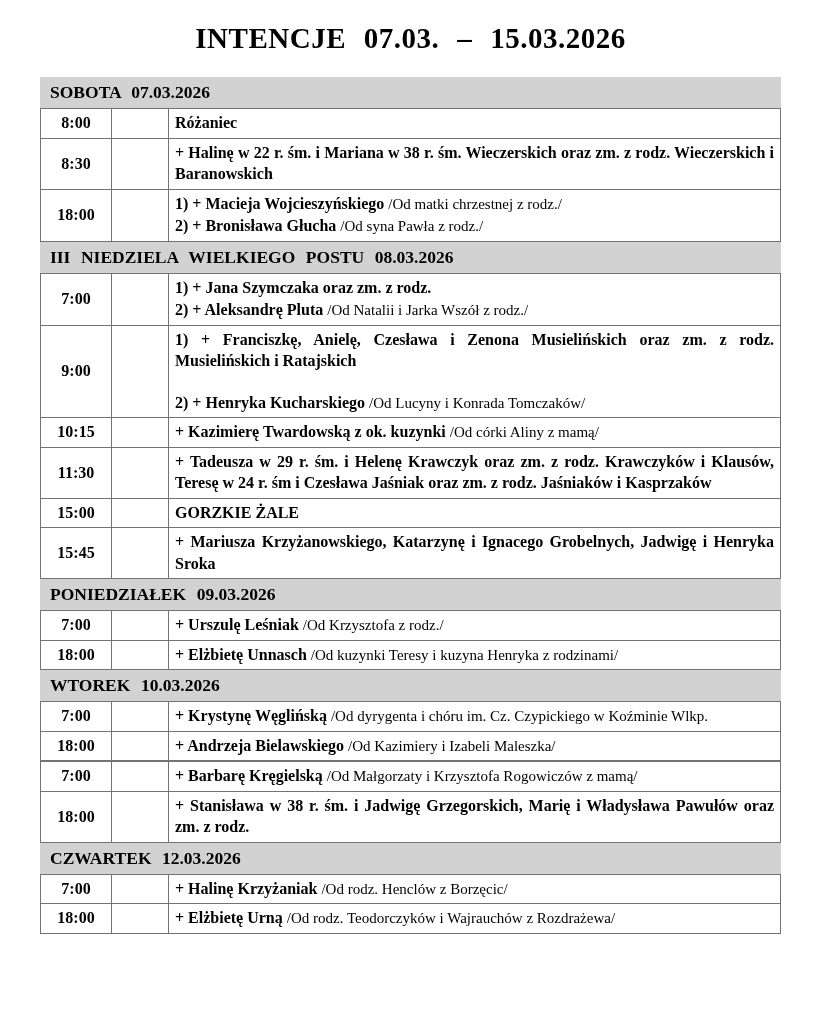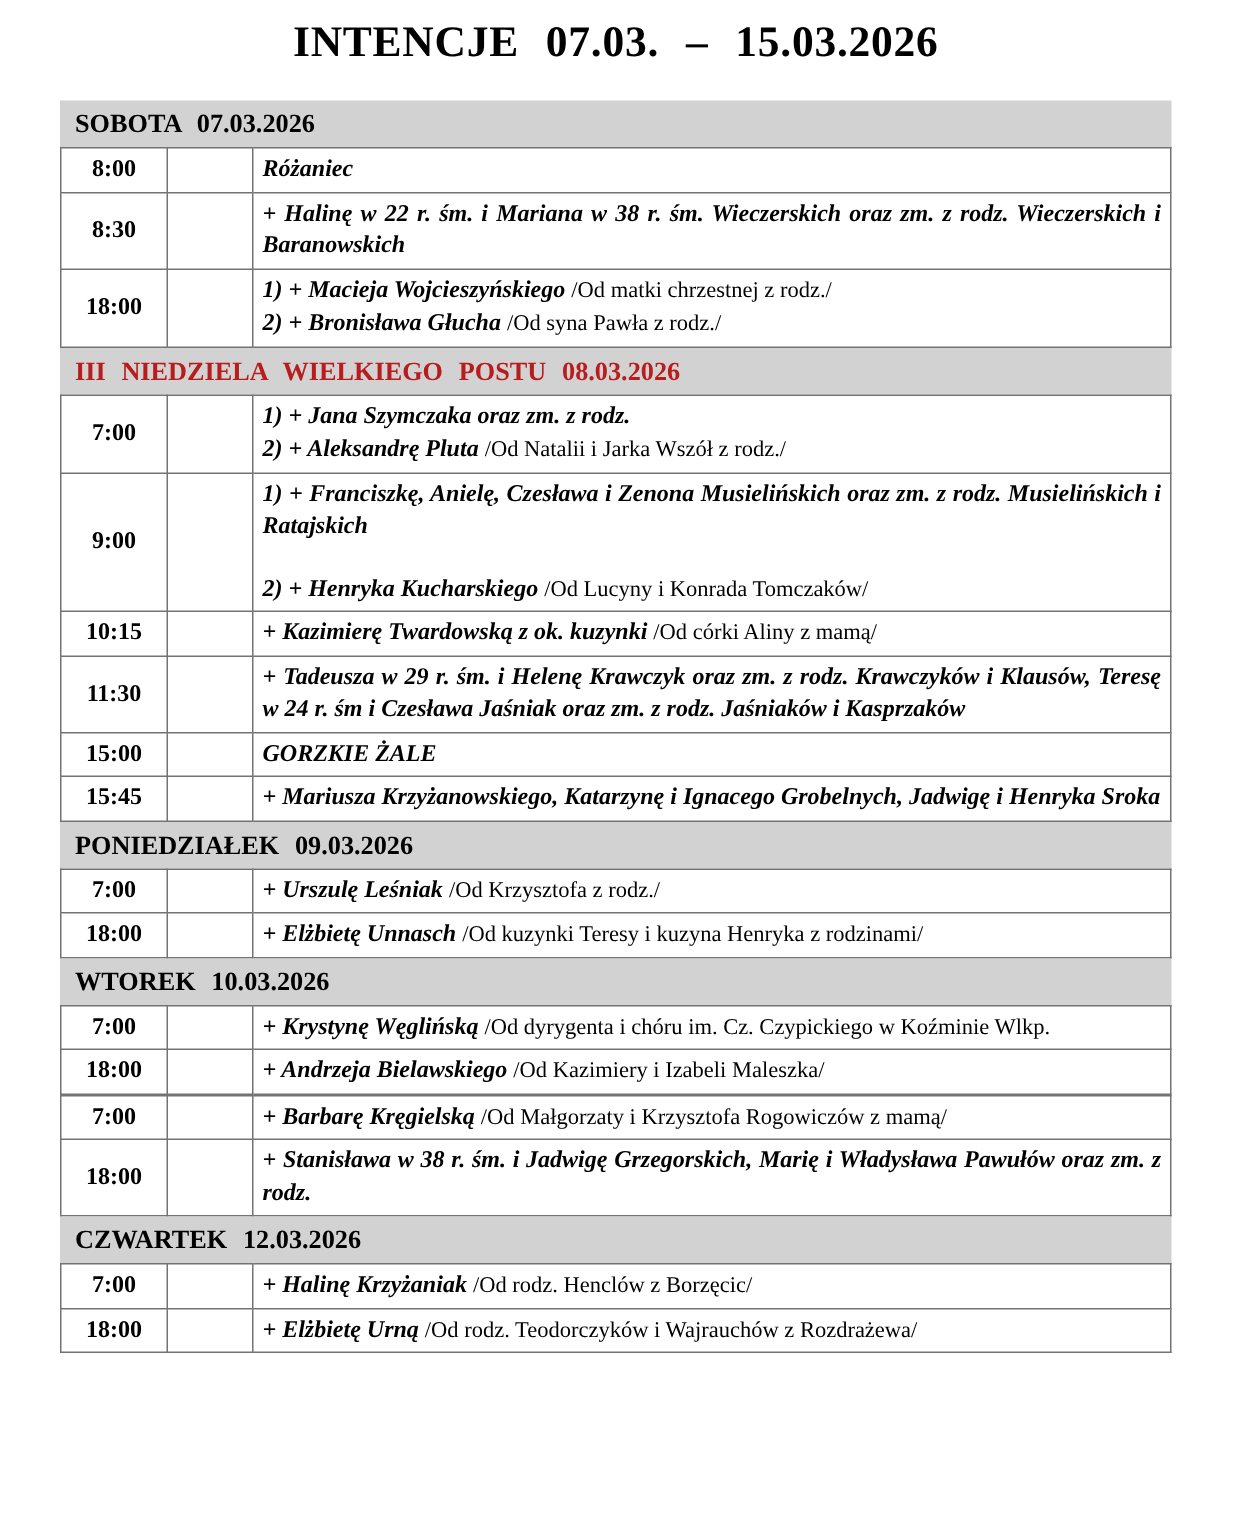--- a/index.html
+++ b/index.html
@@ -5,21 +5,21 @@
   * { box-sizing: border-box; }
   html, body {
     margin: 0; padding: 0;
     background: #ffffff;
     font-family: "Liberation Serif", "DejaVu Serif", serif;
     color: #000;
   }
   .page {
     width: 823px;
     height: 1024px;
-    padding: 10px 42px 0 40px;
+    padding: 20px 42px 0 40px;
     overflow: hidden;
   }
   .page-title {
     text-align: center;
     font-size: 29px;
     font-weight: bold;
     word-spacing: 0.35em;
     letter-spacing: 0.5px;
     margin: 2px 0 22px 0;
   }
@@ -27,21 +27,21 @@
   .day-header {
     background: #d2d2d2;
     height: 31px;
     display: flex;
     align-items: center;
     padding-left: 10px;
     font-size: 17.5px;
     font-weight: bold;
     word-spacing: 0.35em;
   }
-  .day-header.red span { color: #b91c1c; }
+  .day-header.red span { color: #000000; }
   table.sched {
     width: 100%;
     border-collapse: collapse;
     table-layout: fixed;
   }
   table.sched td {
     border: 1px solid #737373;
     vertical-align: middle;
     padding: 3px 6px;
   }
@@ -53,21 +53,21 @@
     padding: 3px 2px;
   }
   td.e { width: 57px; }
   td.d { padding: 4px 8px 4px 10px; }
   .ln {
     font-size: 16px;
     line-height: 21.5px;
   }
   .ln.just { text-align: justify; }
   .ln.gap { margin-bottom: 19px; }
-  .b { font-weight: bold; font-style: italic; }
+  .b { font-weight: bold; }
   .n { font-weight: normal; font-size: 15px; }
 </style>
 </head>
 <body>
 
 <div class="page">
 
   <h1 class="page-title">INTENCJE 07.03. – 15.03.2026</h1>
 
   <div class="day">

